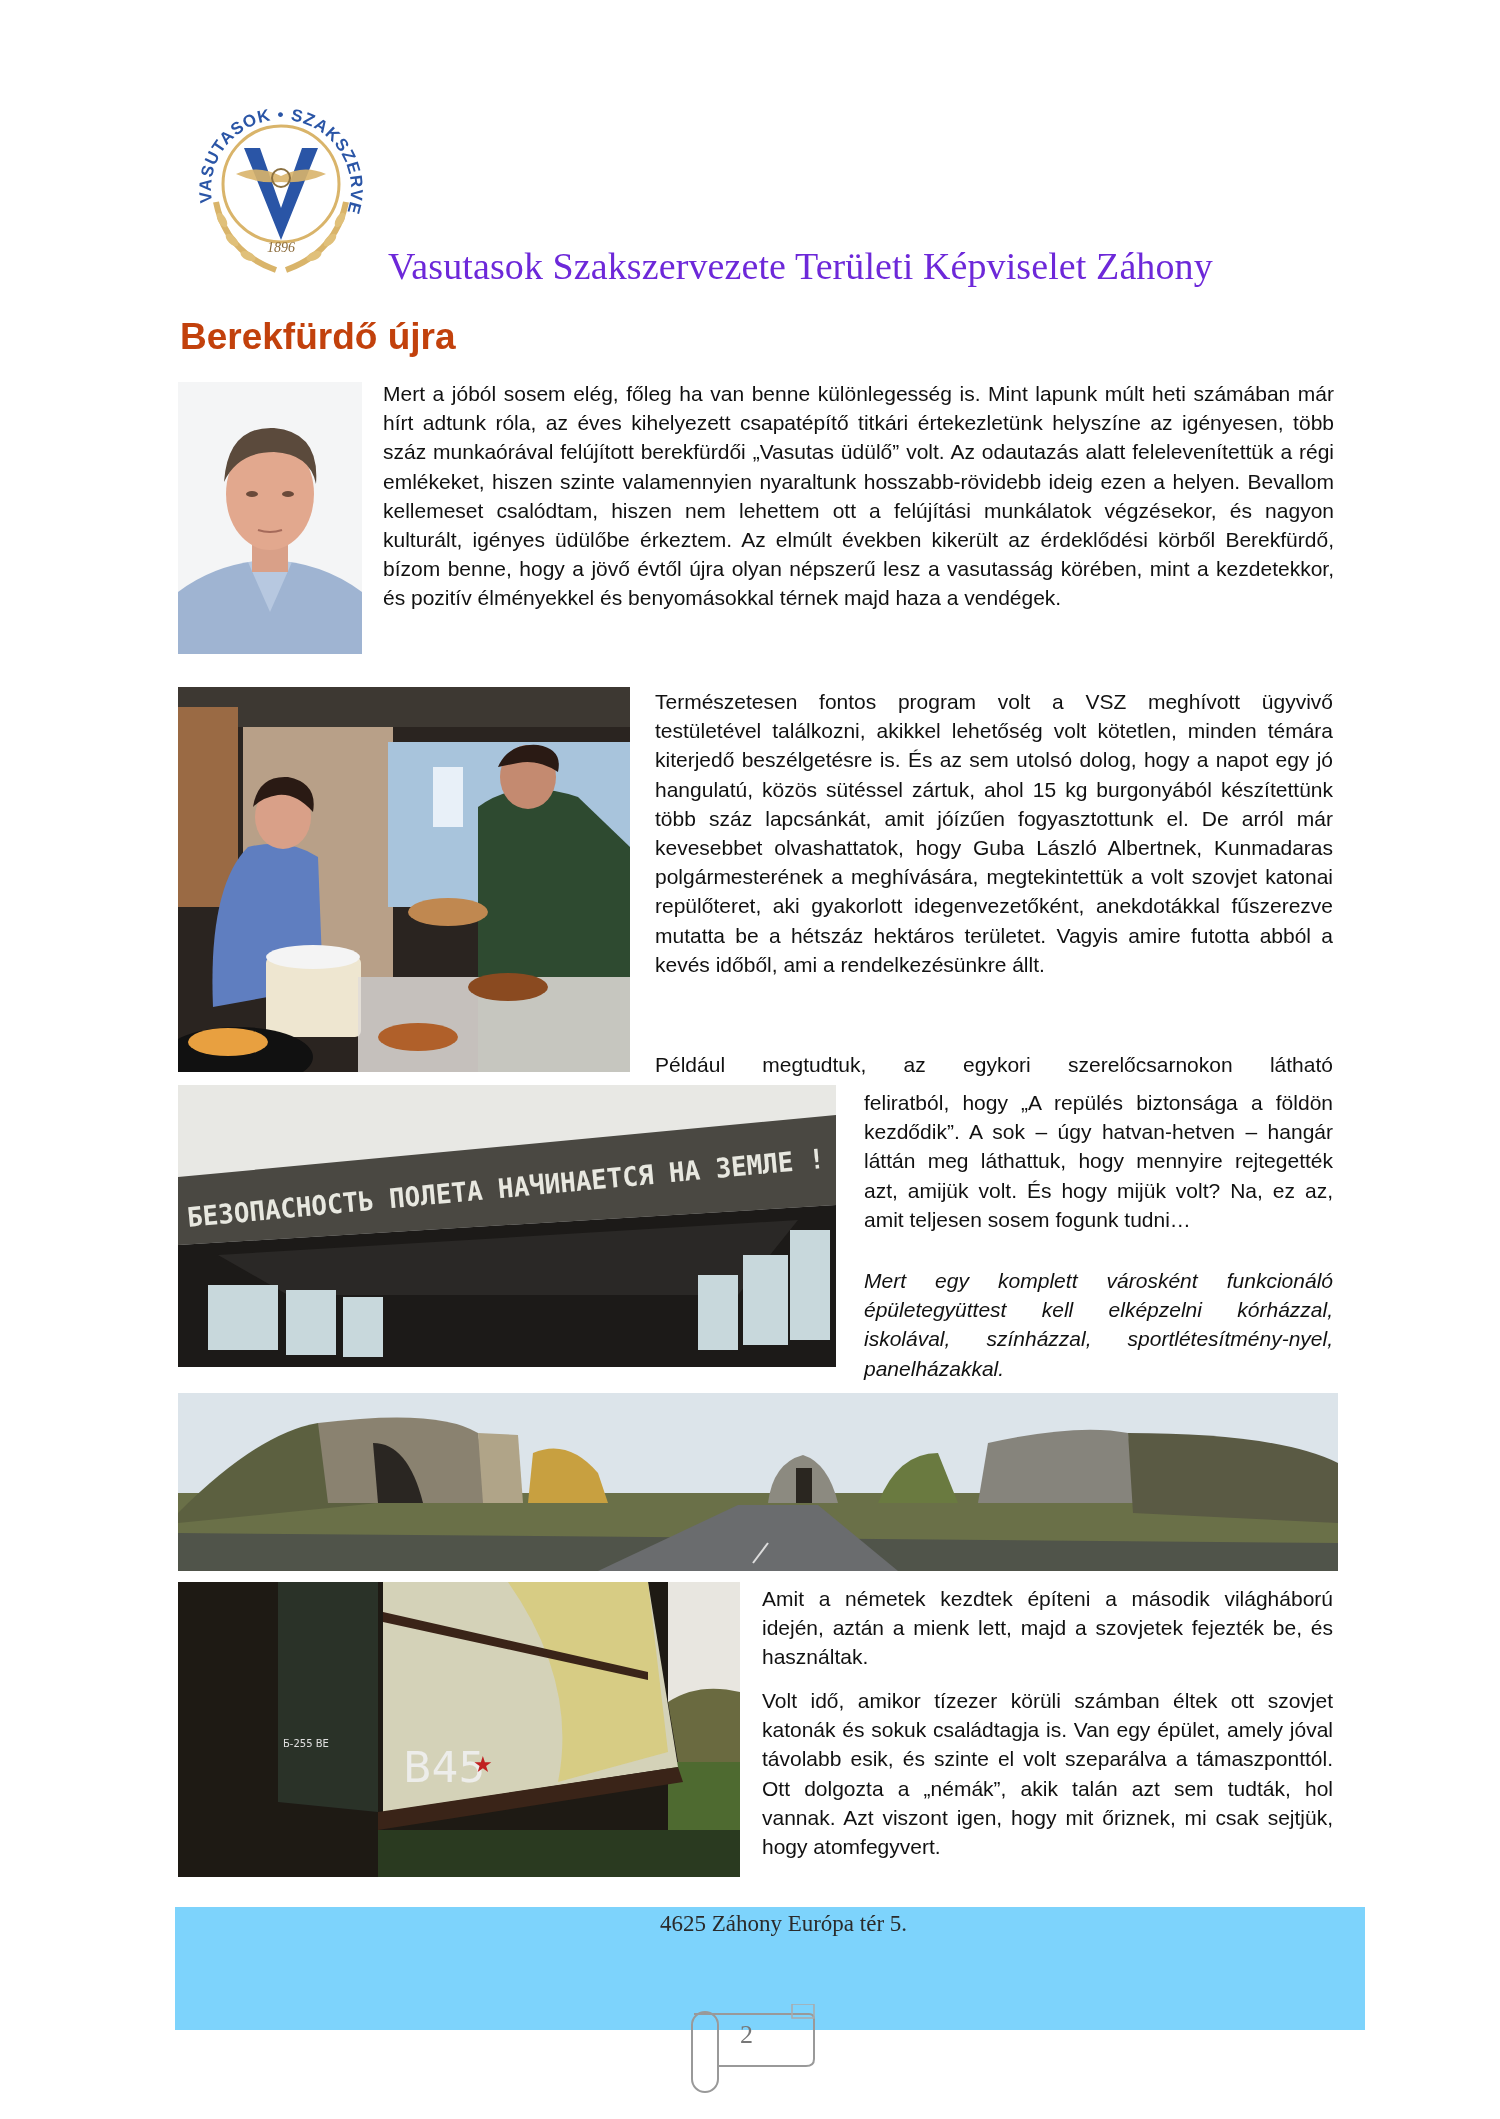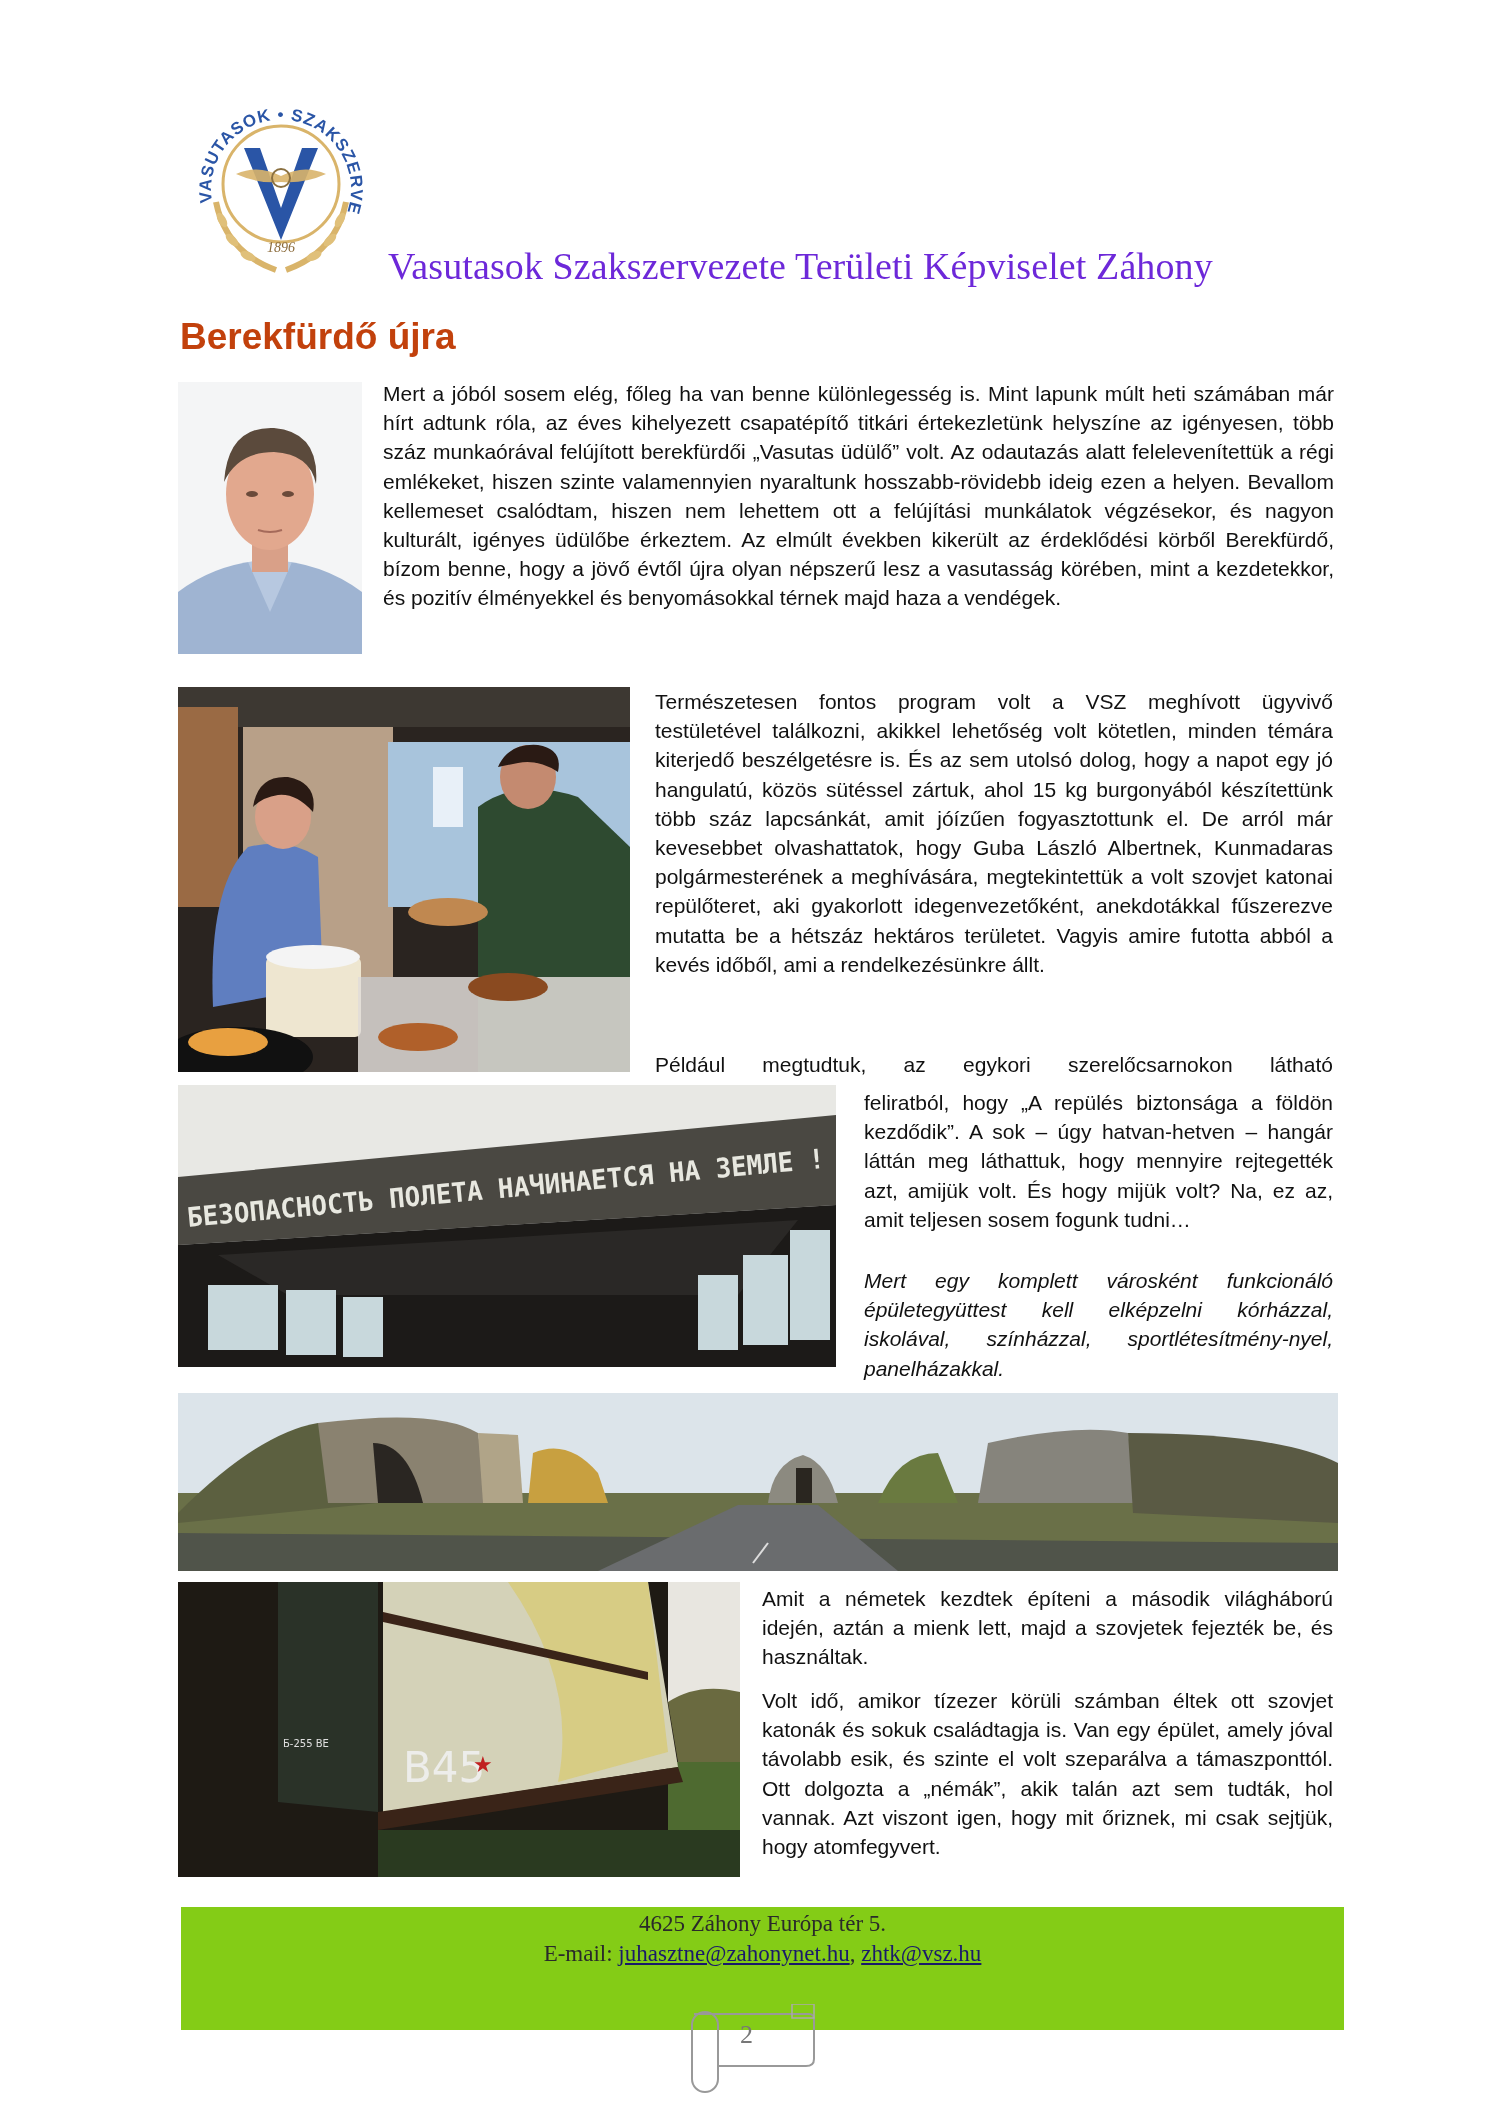--- a/index.html
+++ b/index.html
@@ -25,22 +25,22 @@
 
   
   .photo { position: absolute; overflow: hidden; }
   #photo-portrait { left: 178px; top: 382px; width: 184px; height: 272px; background: #f6f6f6; }
   #photo-cooking { left: 178px; top: 687px; width: 452px; height: 385px; background: #2b2622; }
   #photo-hangar-sign { left: 178px; top: 1085px; width: 658px; height: 282px; background: #e9e9e6; }
   #photo-airfield { left: 178px; top: 1393px; width: 1160px; height: 178px; background: #dfe6ea; }
   #photo-shelter { left: 178px; top: 1582px; width: 562px; height: 295px; background: #1f1a15; }
 
   
-  #footer { left: 181px; top: 1907px; width: 1163px; height: 123px; background: #84cc16;
-            font-family: "Liberation Serif", serif; color: #2a2a2a; text-align: center; }
+  #footer { left: 175px; top: 1907px; width: 1163px; height: 123px; background: #7dd3fc;
+            font-family: "Liberation Serif", serif; color: #2a2a2a; text-align: center; padding-left: 27px; }
   #footer .line { font-size: 23px; line-height: 30px; white-space: nowrap; }
   #footer a { color: #1a1a6a; text-decoration: underline; }
   #page-num-box { left: 684px; top: 2004px; width: 140px; height: 90px; }
   #page-num { left: 740px; top: 2020px; font-family: "Liberation Serif", serif; font-size: 26px; color: #777; }
 </style>
 </head>
 <body>
 
 <div class="abs" id="logo">
   <svg width="190" height="190" viewBox="0 0 190 190">
@@ -175,23 +175,20 @@
     <rect x="200" y="248" width="362" height="47" fill="#2a3a20"></rect>
   </svg>
 </div>
 
 <p class="abs para" id="p5">Amit a németek kezdtek építeni a második világháború idején, aztán a mienk lett, majd a szovjetek fejezték be, és használtak.</p>
 
 <p class="abs para" id="p6">Volt idő, amikor tízezer körüli számban éltek ott szovjet katonák és sokuk családtagja is. Van egy épület, amely jóval távolabb esik, és szinte el volt szeparálva a támaszponttól. Ott dolgozta a „némák”, akik talán azt sem tudták, hol vannak. Azt viszont igen, hogy mit őriznek, mi csak sejtjük, hogy atomfegyvert.</p>
 
 <div class="abs" id="footer">
   <div class="line" style="margin-top:2px">4625 Záhony Európa tér 5.</div>
-  <div class="line">
-    <span>E-mail: </span><a>juhasztne@zahonynet.hu</a><span>, </span><a>zhtk@vsz.hu</a>
-  </div>
 </div>
 
 <div class="abs" id="page-num-box">
   <svg width="140" height="90" viewBox="0 0 140 90">
     <path d="M 10 10 L 125 10 Q 130 10 130 15 L 130 55 Q 130 62 122 62 L 35 62" fill="none" stroke="#999" stroke-width="2"></path>
     <rect x="8" y="8" width="26" height="80" rx="13" fill="none" stroke="#999" stroke-width="2"></rect>
     <rect x="108" y="0" width="22" height="14" fill="none" stroke="#aaa" stroke-width="1.5"></rect>
   </svg>
 </div>
 <div class="abs" id="page-num">2</div>

